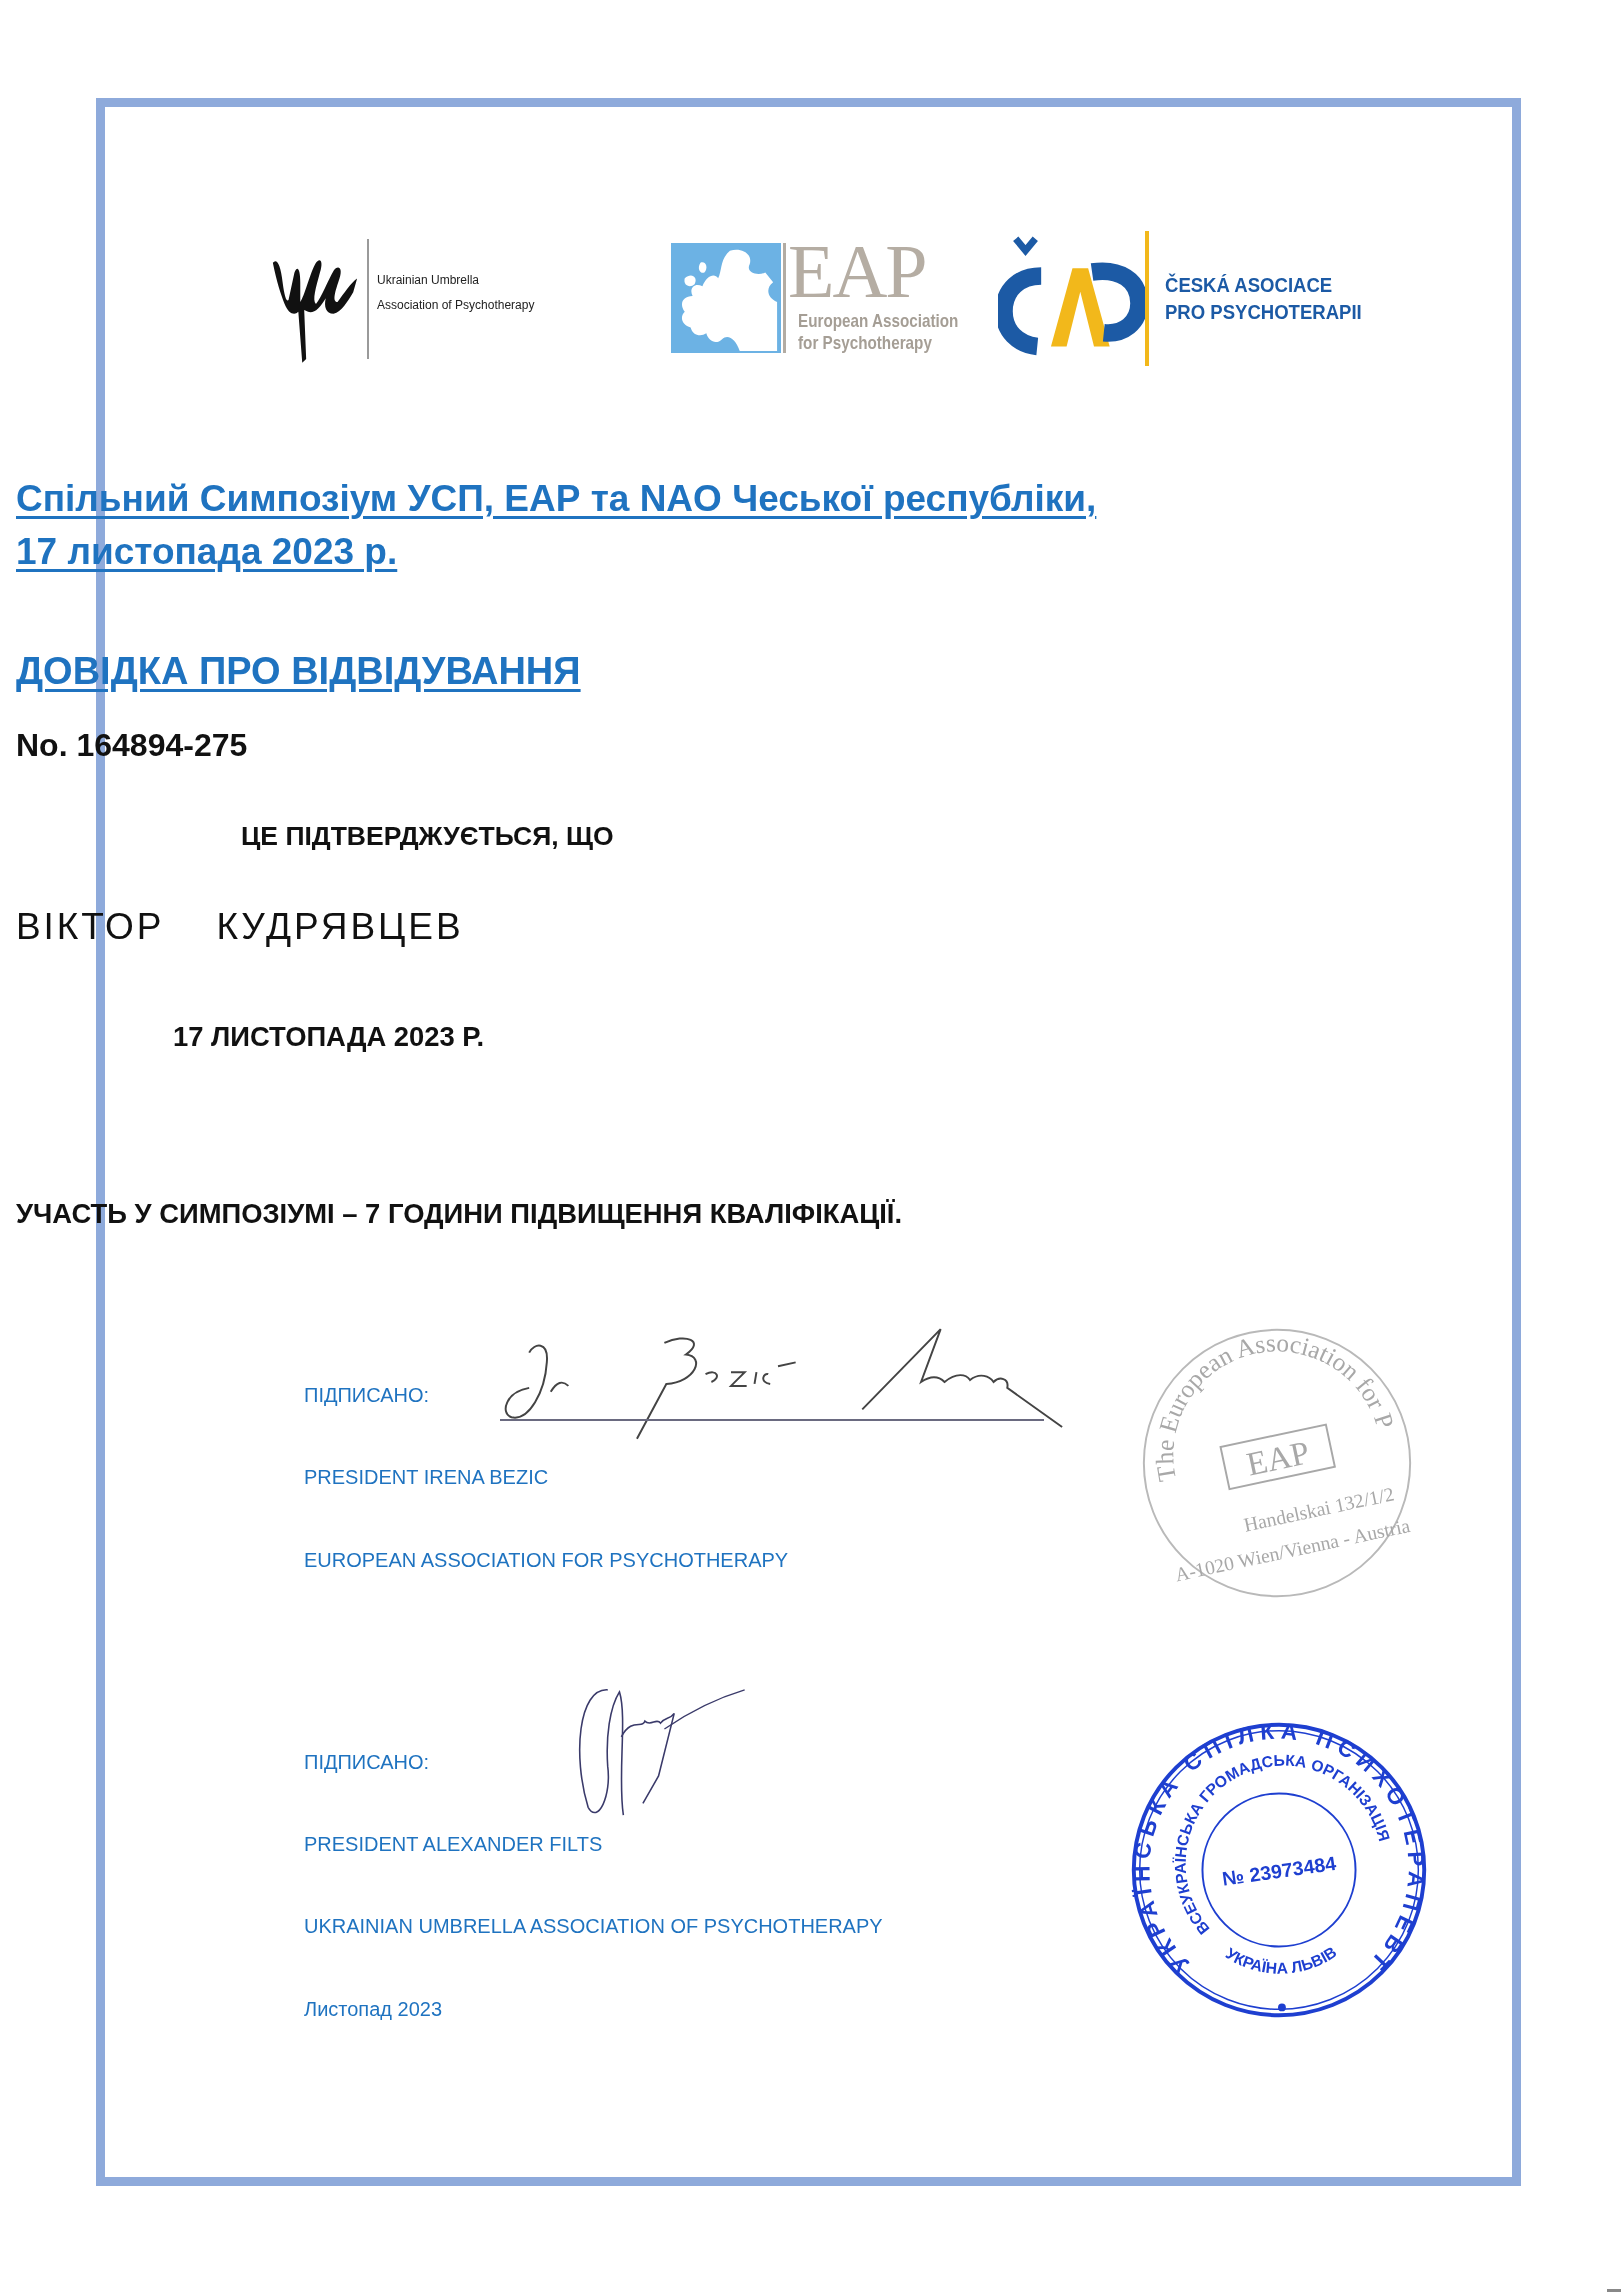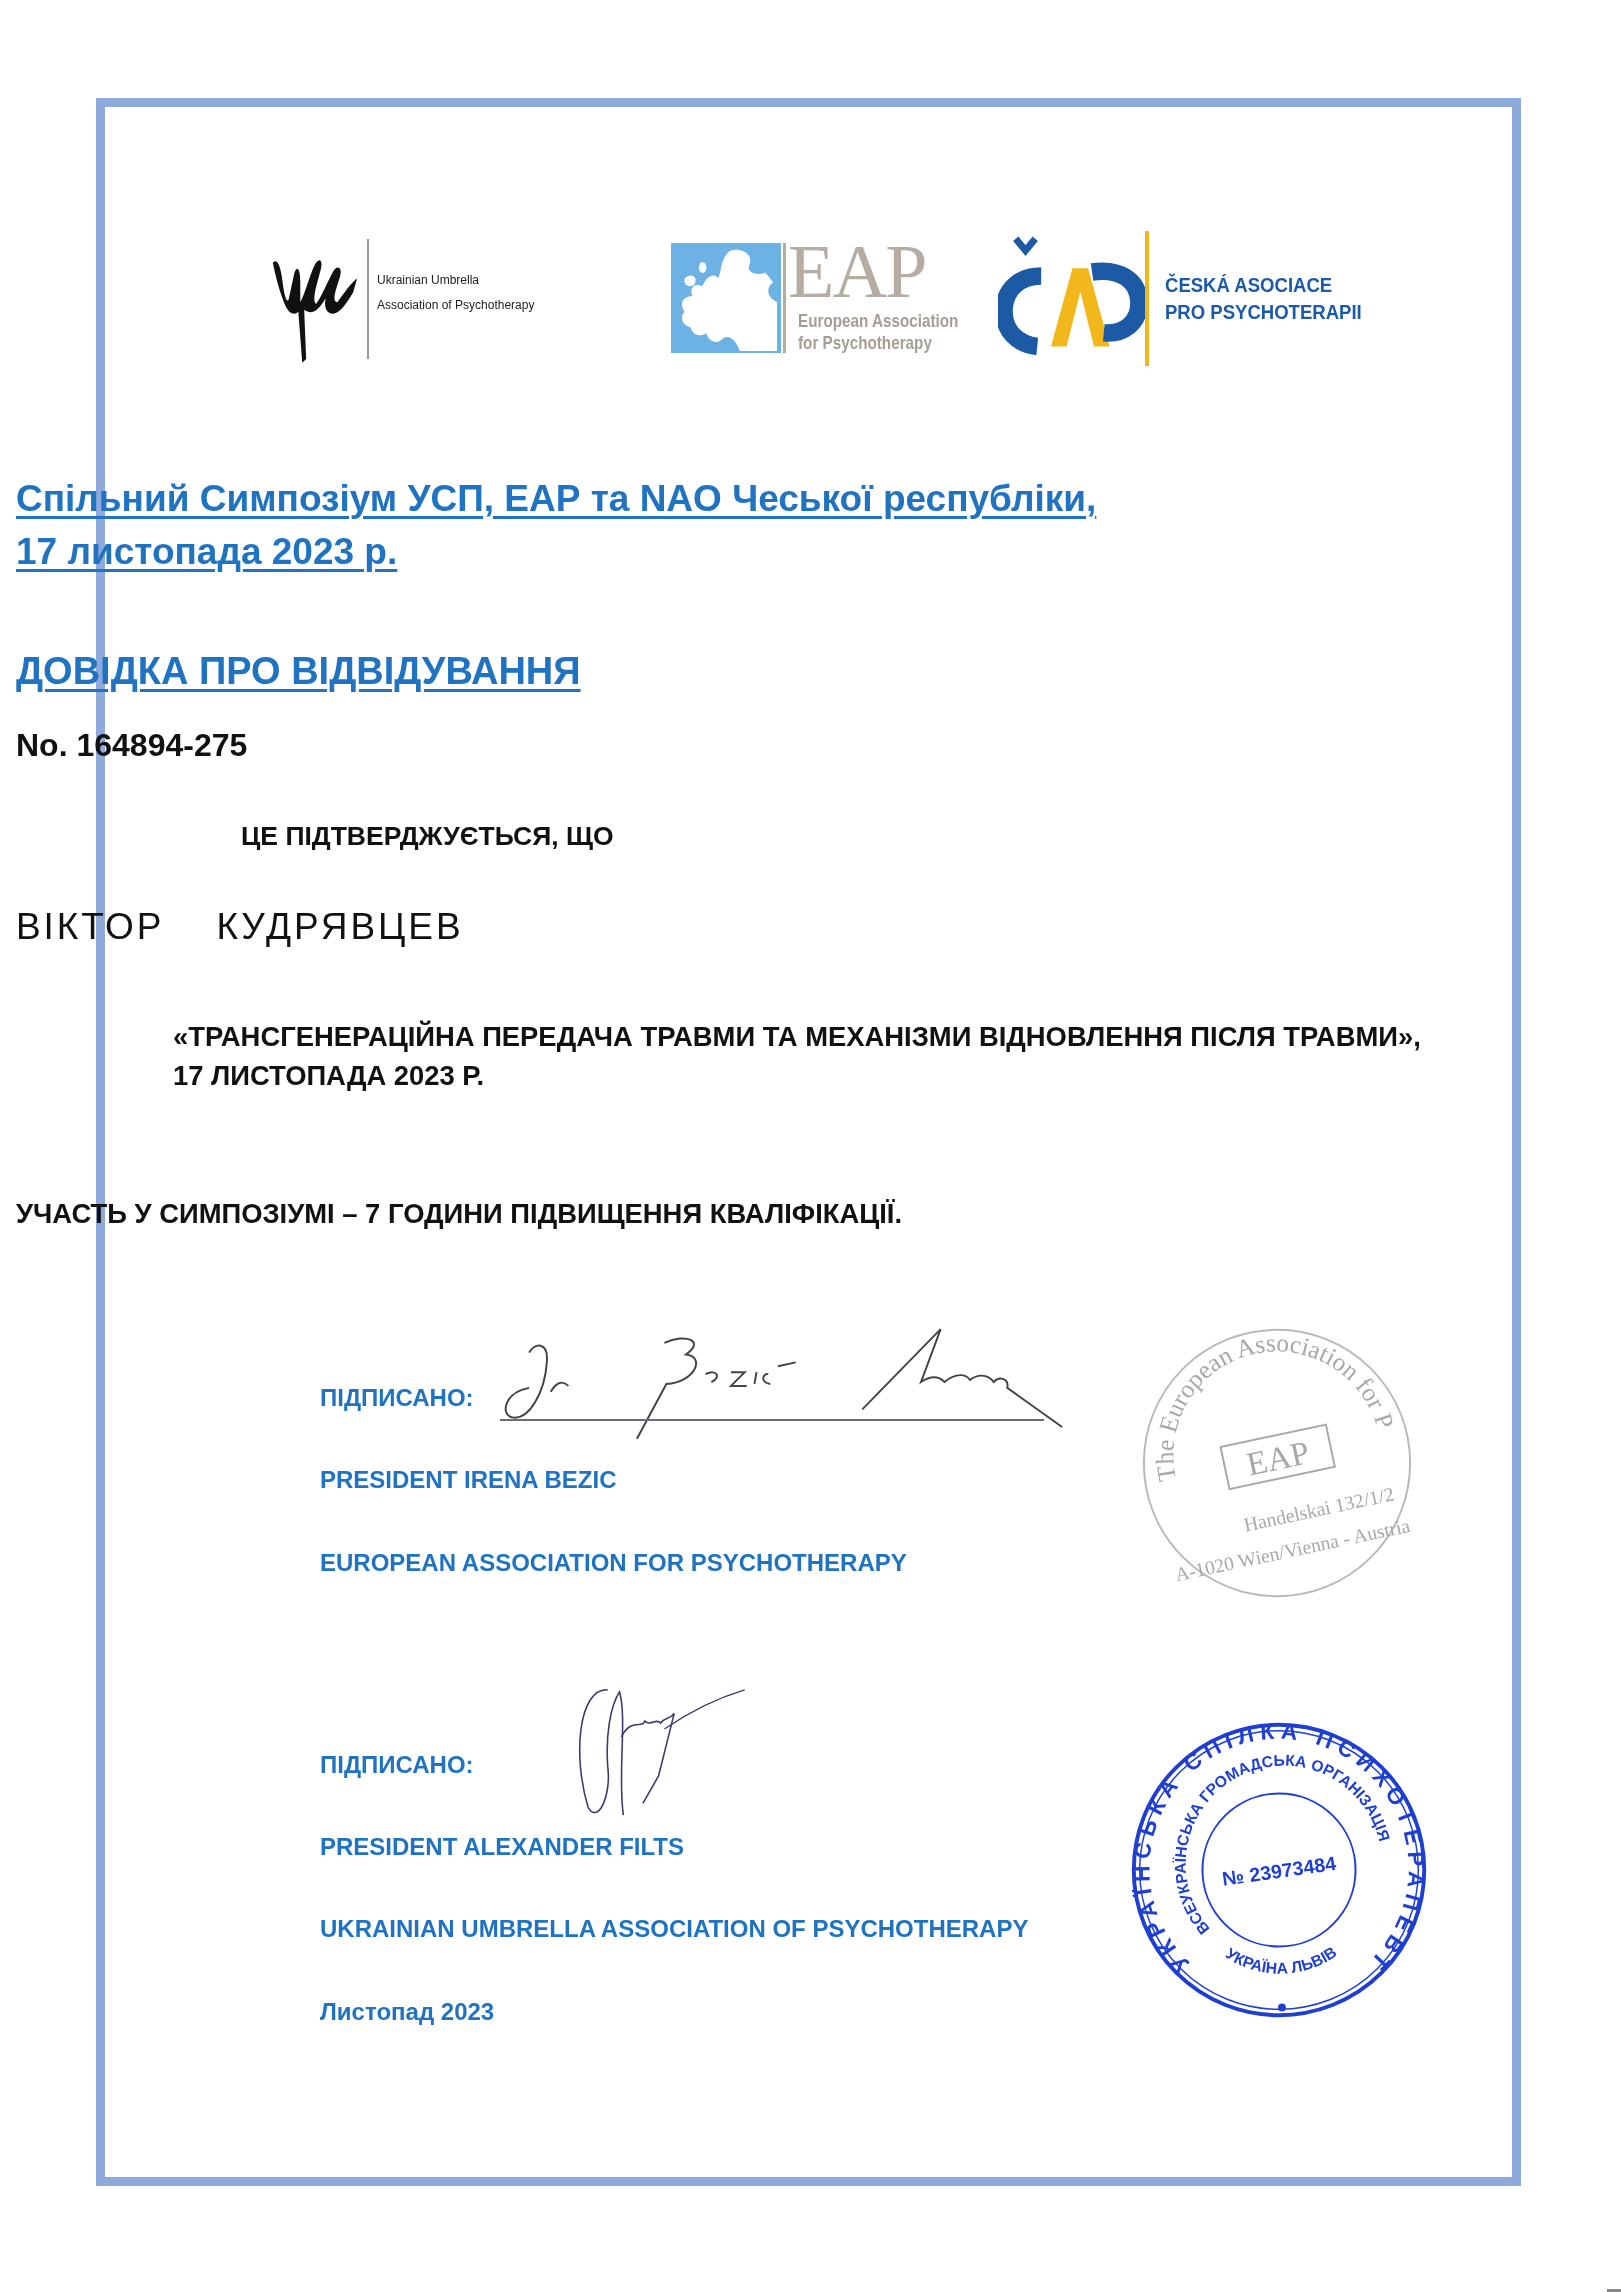--- a/index.html
+++ b/index.html
@@ -27,21 +27,21 @@
 
   .title1 { top:478px; font-size:37px; font-weight:bold; color:#1f73c0; text-decoration:underline; text-decoration-thickness:2.9px; text-underline-offset:4.9px; }
   .title2 { top:531px; font-size:37px; font-weight:bold; color:#1f73c0; text-decoration:underline; text-decoration-thickness:2.9px; text-underline-offset:4.9px; }
   .title3 { top:635px; font-size:38px; font-weight:bold; color:#1f73c0; text-decoration:underline; text-decoration-thickness:2.9px; text-underline-offset:4.9px;margin-top:15px; }
   .certno { top:727px; font-size:32px; font-weight:bold; color:#111; }
   .confirm { left:241px; top:821px; font-size:26.5px; font-weight:bold; color:#111; }
   .name { top:906px; font-size:37px; font-weight:normal; color:#111; letter-spacing:2.9px; word-spacing:39px; }
   .body-text { left:173px; top:1017px; font-size:27.4px; line-height:39px; font-weight:bold; color:#111; }
   .hours { top:1198px; font-size:27.4px; font-weight:bold; color:#111; }
 
-  .sig-label { font-size:24px; font-weight:bold; color:#1f73c0;margin-left:16px; }
+  .sig-label { font-size:20px; font-weight:normal; color:#1f73c0; }
   .sig-line { left:500px; top:1419px; width:544px; height:2px; background:#6a6a80; }
   .sig1 { left:490px; top:1323px; width:578px; height:118px; }
   .sig2 { left:549px; top:1678px; width:225px; height:147px; }
 
   .stamp1 { left:1137px; top:1323px; width:280px; height:280px; }
   .stamp2 { left:1122px; top:1713px; width:314px; height:314px; }
 
   .mini-dash { left:1607px; top:2289px; width:13.7px; height:3.9px; background:#888; }
 </style>
 </head>
@@ -96,21 +96,20 @@
 <div class="abs center certno">No. 164894-275</div>
 
 <div class="abs confirm">ЦЕ ПІДТВЕРДЖУЄТЬСЯ, ЩО</div>
 
 <div class="abs center name">
   <span>ВІКТОР</span>
   <span>КУДРЯВЦЕВ</span>
 </div>
 
 <div class="abs body-text">
-  <div>«ТРАНСГЕНЕРАЦІЙНА ПЕРЕДАЧА ТРАВМИ ТА МЕХАНІЗМИ ВІДНОВЛЕННЯ ПІСЛЯ ТРАВМИ»,</div>
   <div>17 ЛИСТОПАДА 2023 Р.</div>
 </div>
 
 <div class="abs center hours">УЧАСТЬ У СИМПОЗІУМІ – 7 ГОДИНИ ПІДВИЩЕННЯ КВАЛІФІКАЦІЇ.</div>
 
 <div class="abs sig-label" style="left:304px; top:1384px;">ПІДПИСАНО:</div>
 <svg class="abs sig1" viewBox="0 0 590 120">
   <path d="M40 30 C45 20 60 18 58 40 C56 70 40 100 22 96 C10 92 16 70 40 66" stroke="#444" stroke-width="2" fill="none"></path>
   <path d="M62 70 C68 60 74 58 80 64" stroke="#444" stroke-width="2" fill="none"></path>
   <path d="M178 20 C200 10 220 18 200 32 C220 34 210 60 180 62 L150 118" stroke="#444" stroke-width="2" fill="none"></path>

